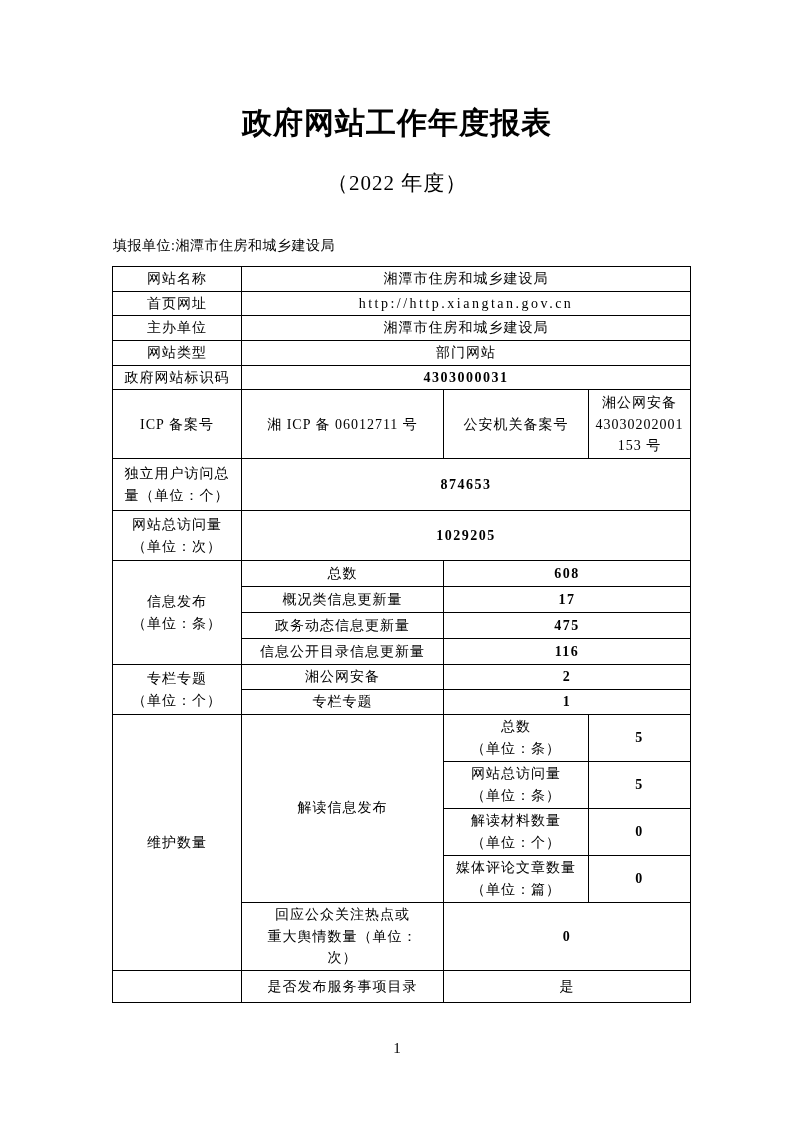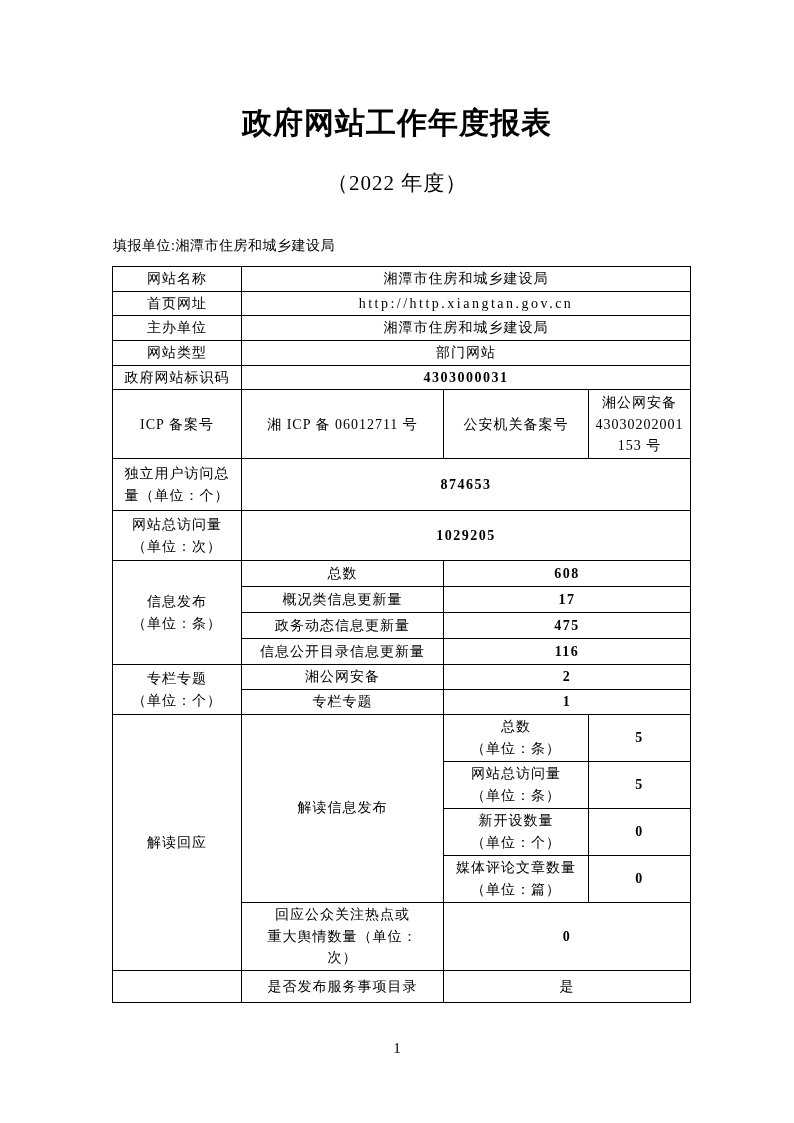--- a/index.html
+++ b/index.html
@@ -127,33 +127,33 @@
         <td rowspan="2">专栏专题
 （单位：个）</td>
         <td>湘公网安备</td>
         <td colspan="2" class="num">2</td>
       </tr>
       <tr class="rh27">
         <td>专栏专题</td>
         <td colspan="2" class="num">1</td>
       </tr>
       <tr class="rh47">
-        <td rowspan="5">解读回应</td>
+        <td rowspan="5">维护数量</td>
         <td rowspan="4">解读信息发布</td>
         <td>总数
 （单位：条）</td>
         <td class="num">5</td>
       </tr>
       <tr class="rh47">
         <td>网站总访问量
 （单位：条）</td>
         <td class="num">5</td>
       </tr>
       <tr class="rh47">
-        <td>新开设数量
+        <td>解读材料数量
 （单位：个）</td>
         <td class="num">0</td>
       </tr>
       <tr class="rh47">
         <td>媒体评论文章数量
 （单位：篇）</td>
         <td class="num">0</td>
       </tr>
       <tr class="rh67">
         <td>回应公众关注热点或

